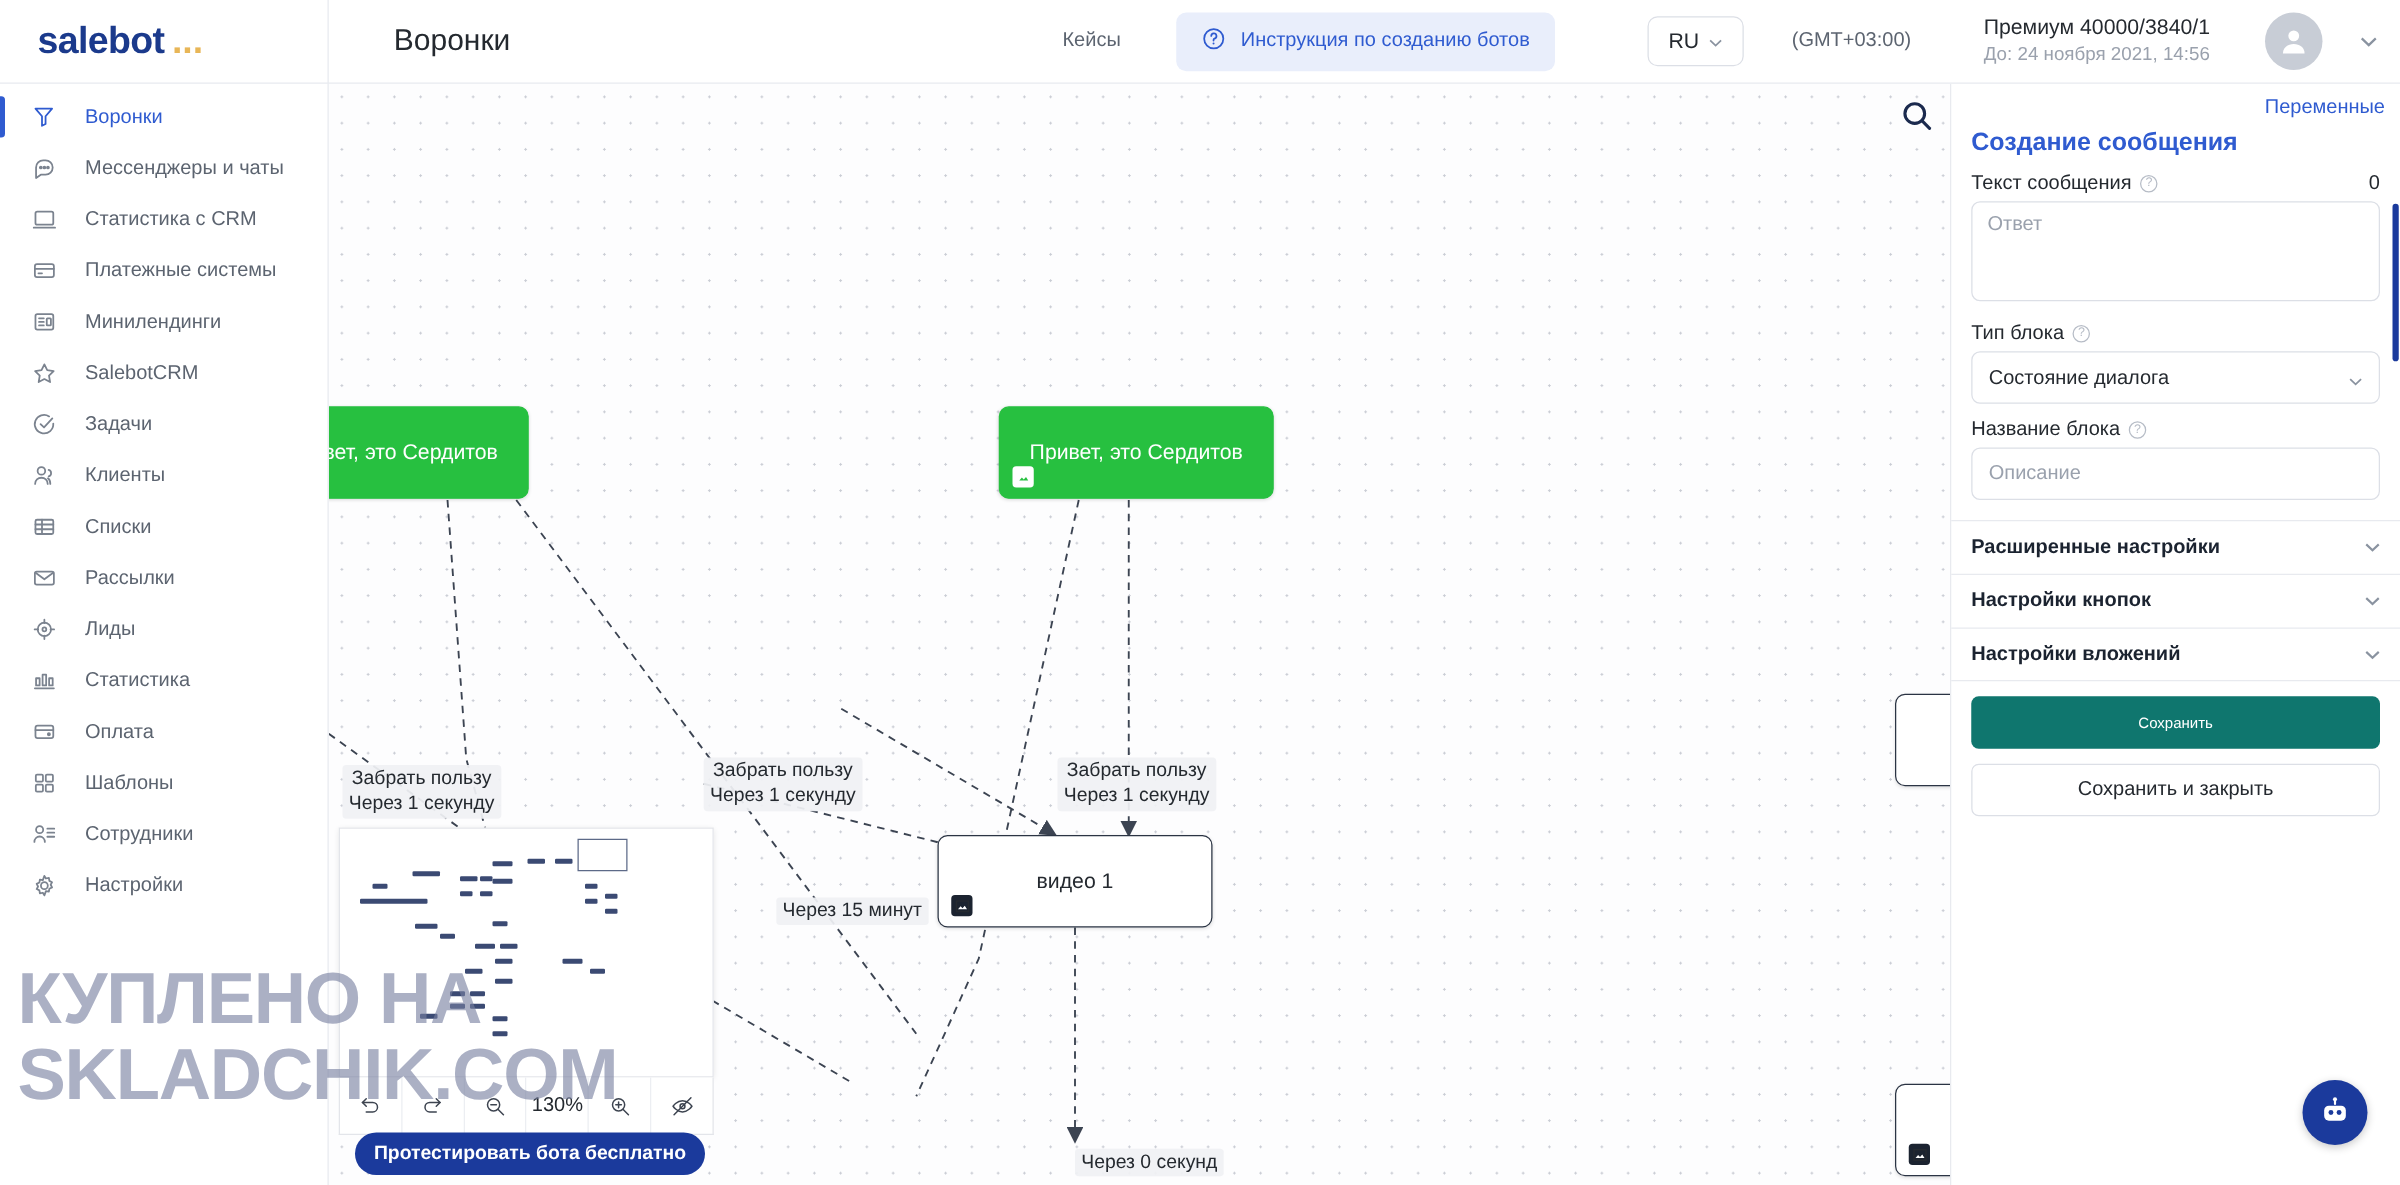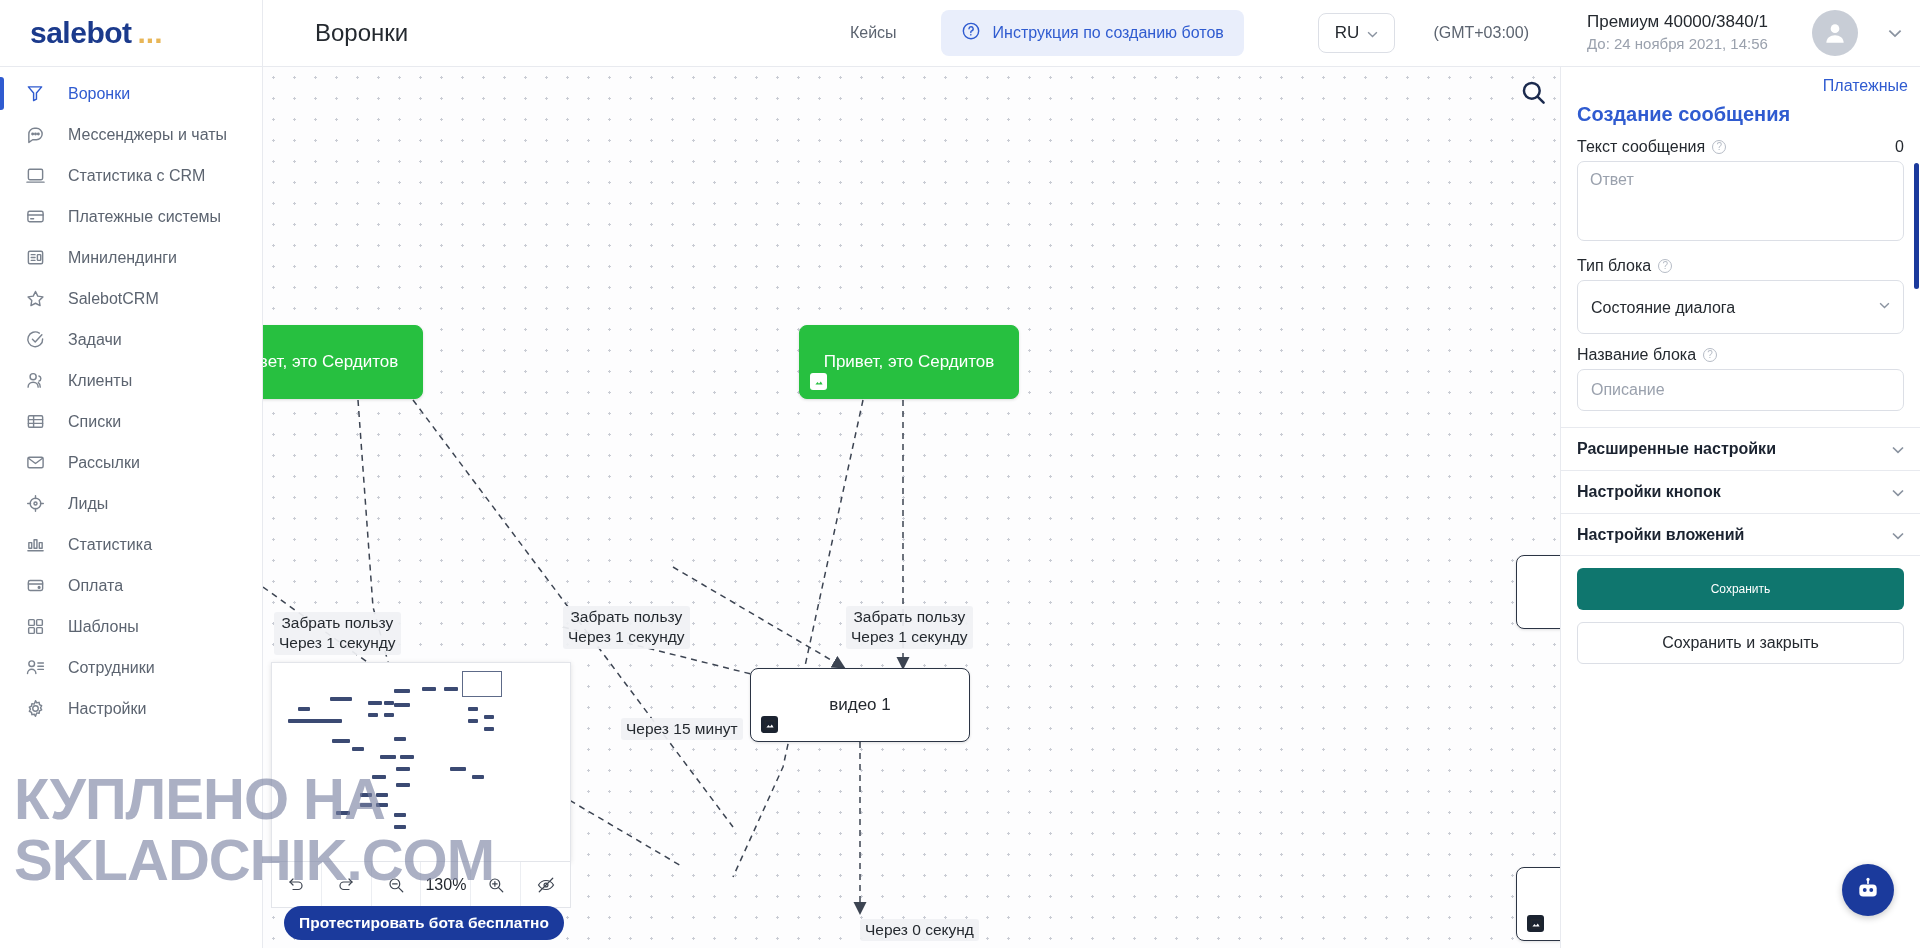--- a/index.html
+++ b/index.html
@@ -164,21 +164,21 @@
     color: #b6bcc6; font-size: 10px; line-height: 12px; text-align: center; cursor: pointer;
   }
   .rp-counter { font-size: 16px; color: #24292f; }
   .rp-textarea {
     width: 100%; height: 80px; border: 1px solid #dcdfe6; border-radius: 7px;
     padding: 9px 12px; font-size: 16px; font-family: inherit; color: #24292f;
     resize: none; outline: none;
   }
   .rp-textarea::placeholder { color: #9aa1ad; }
   .rp-select {
-    width: 100%; height: 54px; border: 1px solid #dcdfe6; border-radius: 7px;
+    width: 100%; height: 42px; border: 1px solid #dcdfe6; border-radius: 7px;
     padding: 0 34px 0 13px; font-size: 16px; font-family: inherit; color: #24292f;
     background: #fff; appearance: none; outline: none; cursor: pointer;
   }
   .sel-wrap { position: relative; }
   .sel-caret {
     position: absolute; right: 14px; top: 15px; width: 11px; height: 7px; pointer-events: none;
   }
   .sel-caret svg { width: 11px; height: 7px; stroke: #8a93a0; stroke-width: 1.6; fill: none; }
   .rp-input {
     width: 100%; height: 42px; border: 1px solid #dcdfe6; border-radius: 7px;
@@ -581,21 +581,21 @@
             <circle cx="12" cy="12" r="2.6"></circle>
             <path d="M3 21 21 3"></path>
           </svg>
       </div>
     </div>
 
     <button class="test-btn">Протестировать бота бесплатно</button>
   </div>
 
   <div class="rpanel">
-    <div class="rp-vars">Платежные</div>
+    <div class="rp-vars">Переменные</div>
     <div class="rp-title">Создание сообщения</div>
 
     <div class="rp-field">
       <div class="rp-label-row">
         <span class="rp-label">
           <span>Текст сообщения</span>
           <span class="rp-help">?</span>
         </span>
         <span class="rp-counter">0</span>
       </div>

